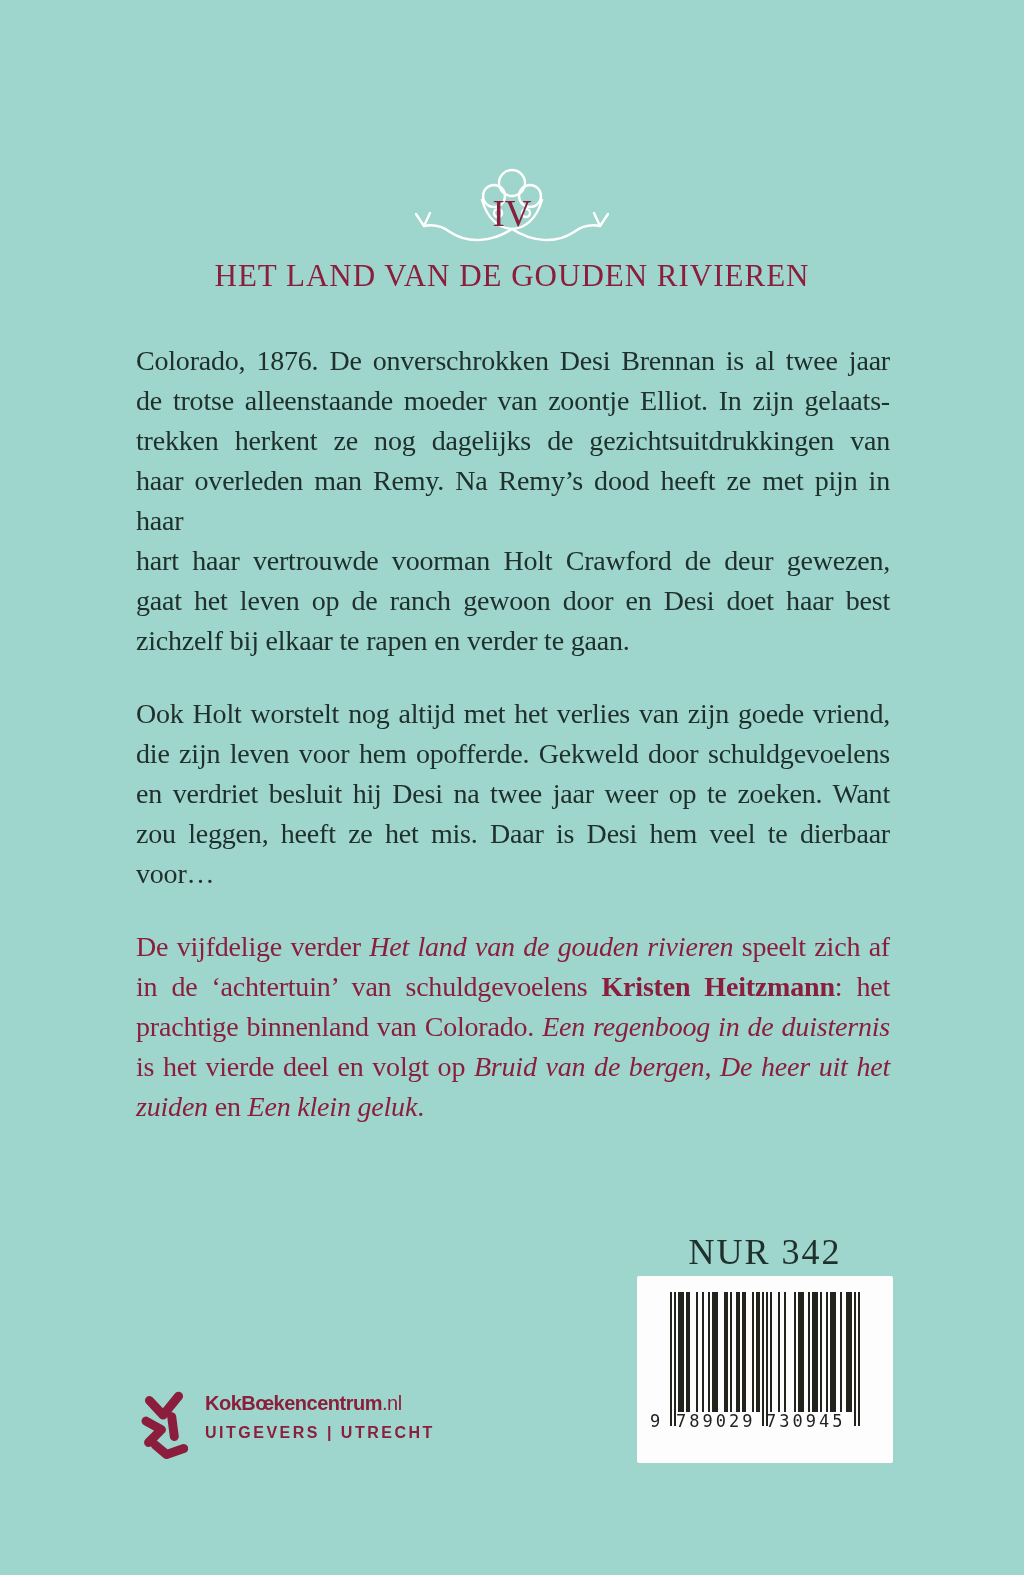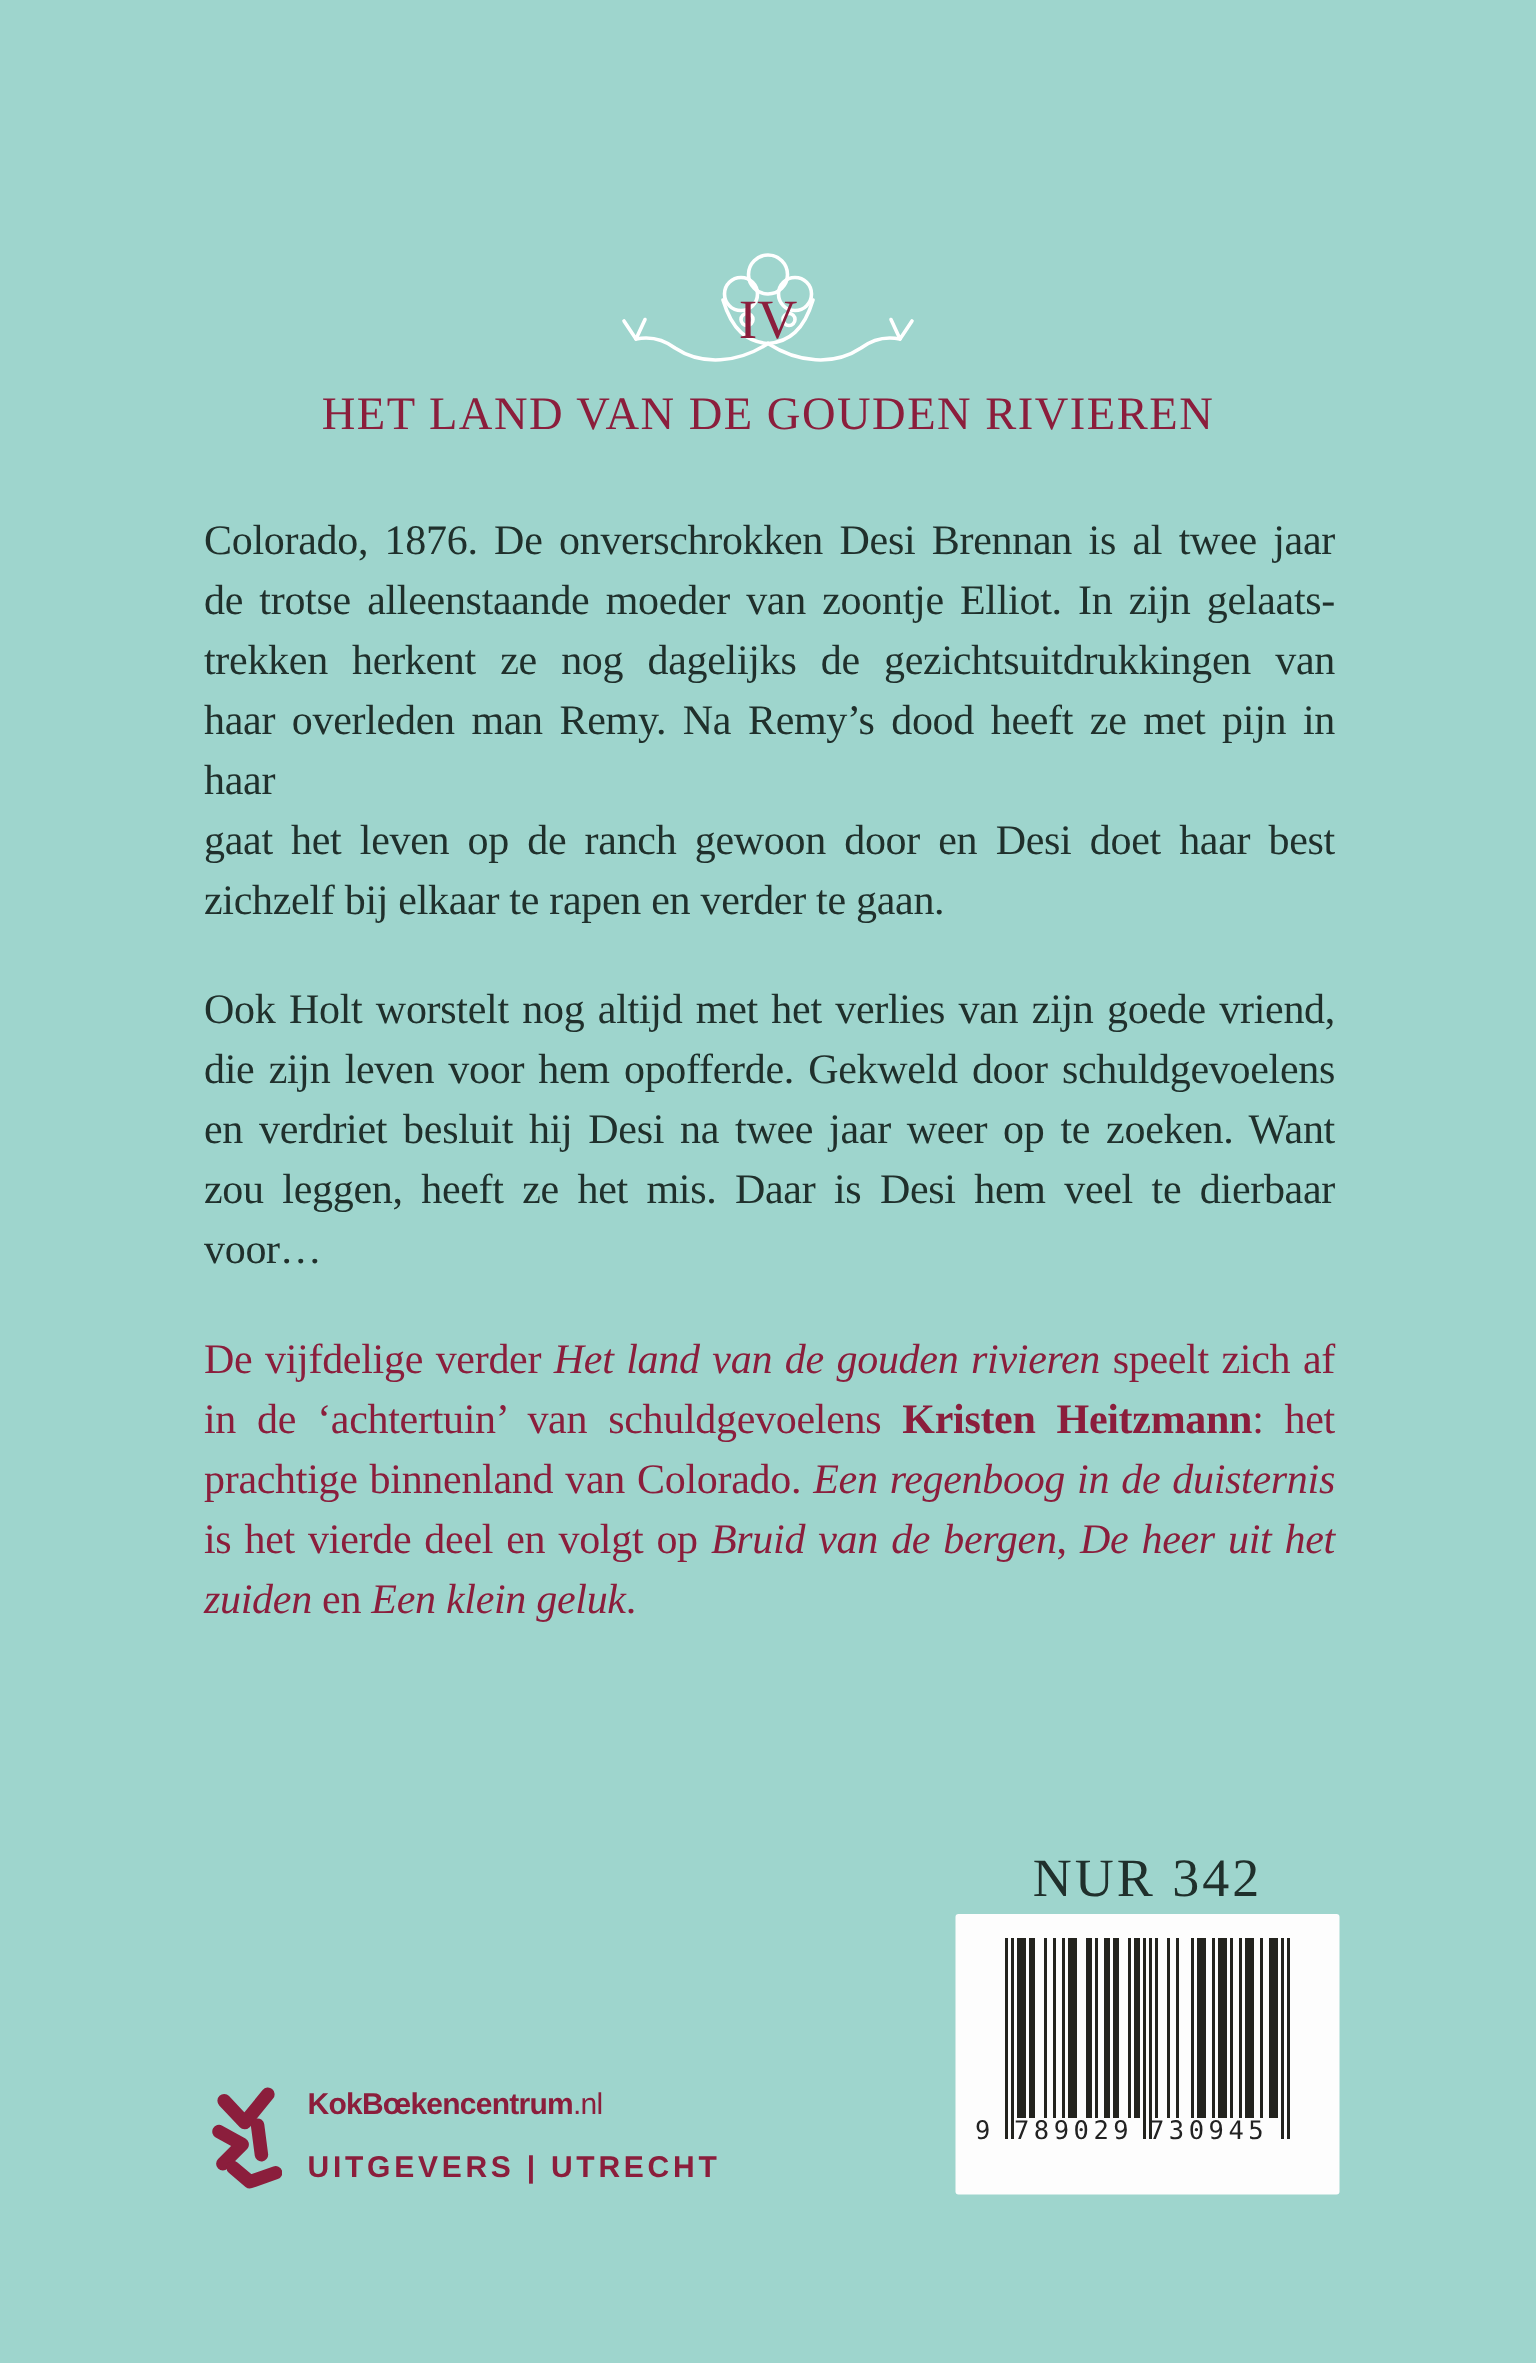--- a/index.html
+++ b/index.html
@@ -39,22 +39,22 @@
   .d9 { left:13px; }
   .dleft  { left:39px;  width:84px; text-align:left; letter-spacing:3px; }
   .dright { left:129px; width:68px; text-align:center; letter-spacing:3px; }
   
   .publisher { position:absolute; left:140px; top:1387px; display:flex; align-items:flex-start; }
   .logo-icon { width:48px; height:73px; margin-top:1px; }
   .logo-text { margin-left:17px; }
   .logo-name { font-family:"Liberation Sans", sans-serif; font-weight:700; font-size:20px;
     line-height:33px; letter-spacing:-0.5px; color:var(--accent,#8b1e3c); }
   .logo-name .suffix { font-weight:400; }
-  .logo-tagline { font-family:"Liberation Sans", sans-serif; font-weight:700; font-size:20px;
-    letter-spacing:2.5px; color:var(--accent,#8b1e3c); margin-top:14px; }
+  .logo-tagline { font-family:"Liberation Sans", sans-serif; font-weight:700; font-size:16px;
+    letter-spacing:2.5px; color:var(--accent,#8b1e3c); margin-top:4px; }
 </style>
 </head>
 <body>
 
 <div class="page" style="--bg: #9ed5cd; --accent: #8b1e3c; --ink: #20302c; --bcbg: #fdfdfd;">
 
   <div class="ornament">
     <svg width="200" height="84" viewBox="0 0 200 84" fill="none" stroke="#ffffff" stroke-width="2.4" stroke-linecap="round">
       <circle cx="100" cy="17" r="13"></circle>
       <circle cx="82" cy="30" r="11"></circle>
@@ -71,20 +71,21 @@
   </div>
 
   <div class="title">HET LAND VAN DE GOUDEN RIVIEREN</div>
 
   <div class="synopsis">
       <div class="para">
         <div class="line"><span>Colorado, 1876. De onverschrokken Desi Brennan is al twee jaar</span></div>
         <div class="line"><span>de trotse alleenstaande moeder van zoontje Elliot. In zijn gelaats-</span></div>
         <div class="line"><span>trekken herkent ze nog dagelijks de gezichtsuitdrukkingen van</span></div>
         <div class="line"><span>haar overleden man Remy. Na Remy’s dood heeft ze met pijn in haar</span></div>
+        <div class="line"><span>hart haar vertrouwde voorman Holt Crawford de deur gewezen,</span></div>
         <div class="line"><span>gaat het leven op de ranch gewoon door en Desi doet haar best</span></div>
         <div class="line lastline"><span>zichzelf bij elkaar te rapen en verder te gaan.</span></div>
       </div>
       <div class="para">
         <div class="line"><span>Ook Holt worstelt nog altijd met het verlies van zijn goede vriend,</span></div>
         <div class="line"><span>die zijn leven voor hem opofferde. Gekweld door schuldgevoelens</span></div>
         <div class="line"><span>en verdriet besluit hij Desi na twee jaar weer op te zoeken. Want</span></div>
         <div class="line"><span>zou leggen, heeft ze het mis. Daar is Desi hem veel te dierbaar</span></div>
         <div class="line lastline"><span>voor…</span></div>
       </div>

